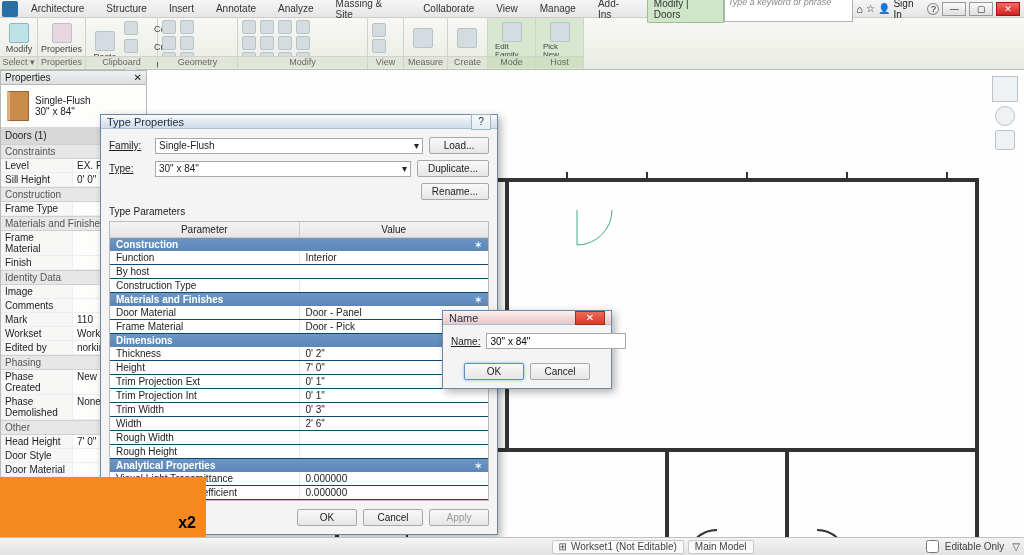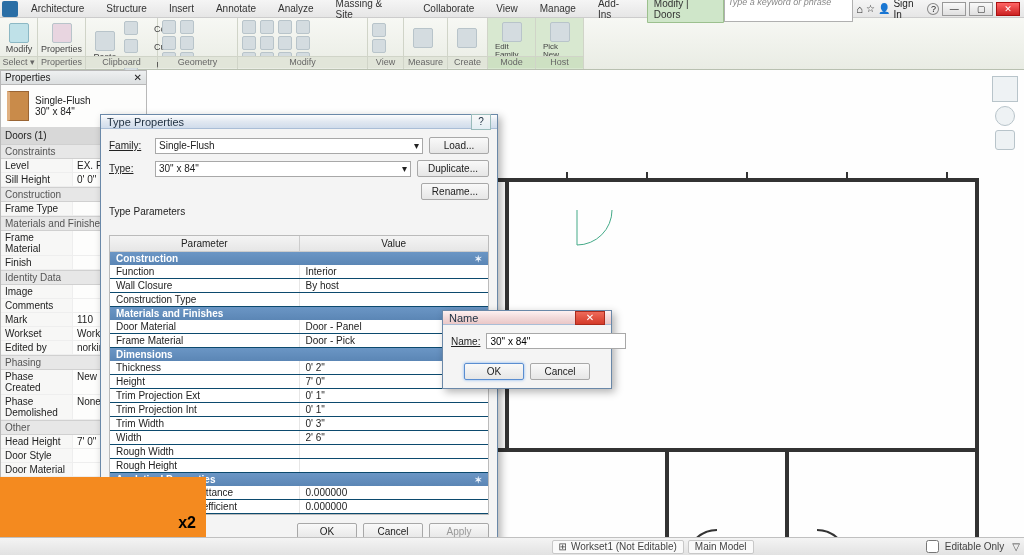--- a/index.html
+++ b/index.html
@@ -48,21 +48,21 @@
   
   .dlg { position:absolute; background:#f4f4f4; border:1px solid #6a88a8; box-shadow:3px 3px 8px rgba(0,0,0,.3);}
   .dlg-title { height:14px; background:linear-gradient(#fdfdfe,#e1e8f1,#d0dceb); border-bottom:1px solid #a9bdd6; display:flex; align-items:center; padding:0 6px; font-size:11px; color:#234;}
   .dlg-title .xb { margin-left:auto; width:20px; height:16px; border:1px solid #9bb; background:linear-gradient(#f9f9f9,#e4eef4); display:flex; align-items:center; justify-content:center; font-size:10px;}
   .dlg-body { padding:8px; }
   .btn { background:linear-gradient(#f9f9f9,#e6e6e6); border:1px solid #a8a8a8; border-radius:2px; padding:2px 10px; font-size:10px; min-width:60px; text-align:center;}
   .fld { background:#fff; border:1px solid #a8a8a8; height:16px; font-size:10px; padding:0 3px;}
   .tp-row { display:flex; align-items:center; gap:6px; margin-bottom:6px;}
   .tp-row label { width:40px; font-size:10px;text-decoration:underline;}
   .tp-row .fld { flex:1;}
-  .grid-wrap { border:1px solid #bbb; background:#fff; margin-top:18px;}
+  .grid-wrap { border:1px solid #bbb; background:#fff; margin-top:4px;}
   .grid-head { display:flex; background:linear-gradient(#f4f4f4,#e6e6e6); border-bottom:1px solid #ccc; font-size:10px;}
   .grid-head > div { padding:2px 6px; text-align:center;}
   .ghp { flex:1; border-right:1px solid #ccc;}
   .ghv { flex:1;}
   .grow { display:flex; font-size:10px; border-bottom:1px solid #0c4a6e; line-height:13px;}
   .grow .p { flex:1; padding:0 6px; border-right:1px solid #e6e6e6;}
   .grow .v { flex:1; padding:0 6px;}
   .gcat { background:linear-gradient(#6b96c5,#5b86b5); color:#fff; font-weight:bold; font-size:10px; padding:1px 6px; display:flex; align-items:center;}
   .gcat .tw { margin-left:auto; font-size:9px; color:#eaf2fb;}
   .dlg-foot { display:flex; gap:6px; justify-content:flex-end; padding-top:8px;}
@@ -402,21 +402,20 @@
       <div id="tp-grid">
           <div class="gcat">
             <span>Construction</span>
             <span class="tw">✶</span>
           </div>
           <div class="grow">
             <div class="p">Function</div>
             <div class="v">Interior</div>
           </div>
           <div class="grow">
-            <div class="p">Wall Closure</div>
             <div class="v">By host</div>
           </div>
           <div class="grow">
             <div class="p">Construction Type</div>
             <div class="v"></div>
           </div>
           <div class="gcat">
             <span>Materials and Finishes</span>
             <span class="tw">✶</span>
           </div>

